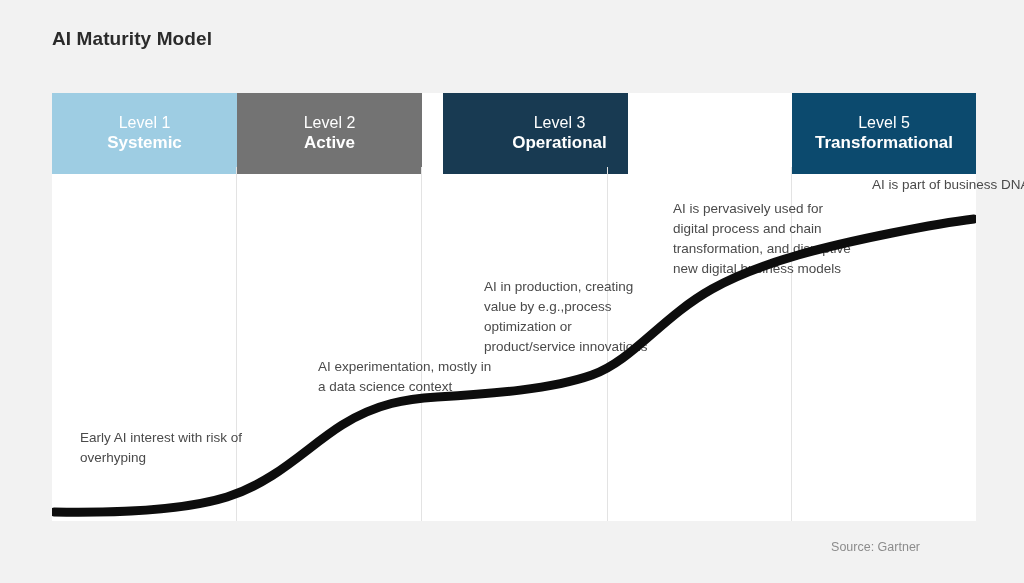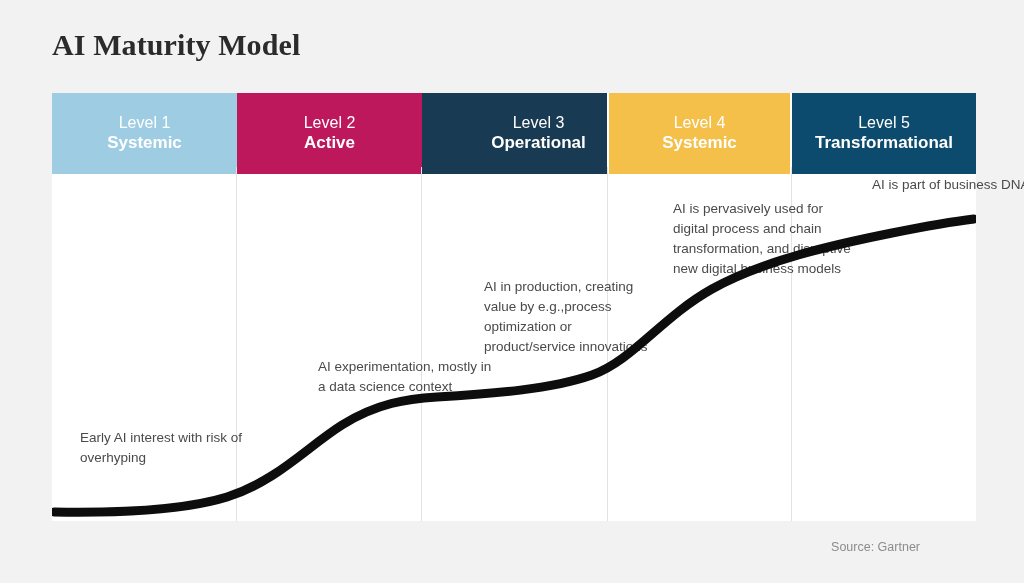--- a/index.html
+++ b/index.html
@@ -16,26 +16,25 @@
   .slide {
     position: relative;
     width: 1024px;
     height: 583px;
     background: #f2f2f2;
   }
   .title {
     position: absolute;
     left: 52px;
     top: 28px;
-    font-size: 30px;
+    font-size: 19px;
     font-weight: bold;
     color: #2b2b2b;
     letter-spacing: 0.1px;
     white-space: nowrap;
-    font-family: Liberation Serif, serif;
   }
   
   .panel {
     position: absolute;
     left: 52px;
     top: 93px;
     width: 924px;
     height: 428px;
     background: #ffffff;
   }
@@ -122,31 +121,27 @@
 
   <div class="title">AI Maturity Model</div>
 
   <div class="panel">
 
     <div class="headers">
       <div class="band" style="left:0px; width:185px; background:#9ecde3;">
         <span class="lvl">Level 1</span>
         <span class="nm">Systemic</span>
       </div>
-      <div class="band" style="left:185px; width:185px; background:#be185d;">
+      <div class="band" style="left:185px; width:185px; background:#737373;">
         <span class="lvl">Level 2</span>
         <span class="nm">Active</span>
       </div>
-      <div class="band" style="left:370px; width:185px; background:#183a52;padding-left:48px;">
+      <div class="band" style="left:391px; width:185px; background:#183a52;padding-left:48px;">
         <span class="lvl">Level 3</span>
         <span class="nm">Operational</span>
-      </div>
-      <div class="band" style="left:557px; width:181px; background:#f5c04a;">
-        <span class="lvl">Level 4</span>
-        <span class="nm">Systemic</span>
       </div>
       <div class="band" style="left:740px; width:184px; background:#0c4a6e;align-items:center;">
         <span class="lvl">Level 5</span>
         <span class="nm">Transformational</span>
       </div>
     </div>
 
     <div class="cols">
       <div class="divider" style="left:184px;"></div>
       <div class="divider" style="left:369px;"></div>

